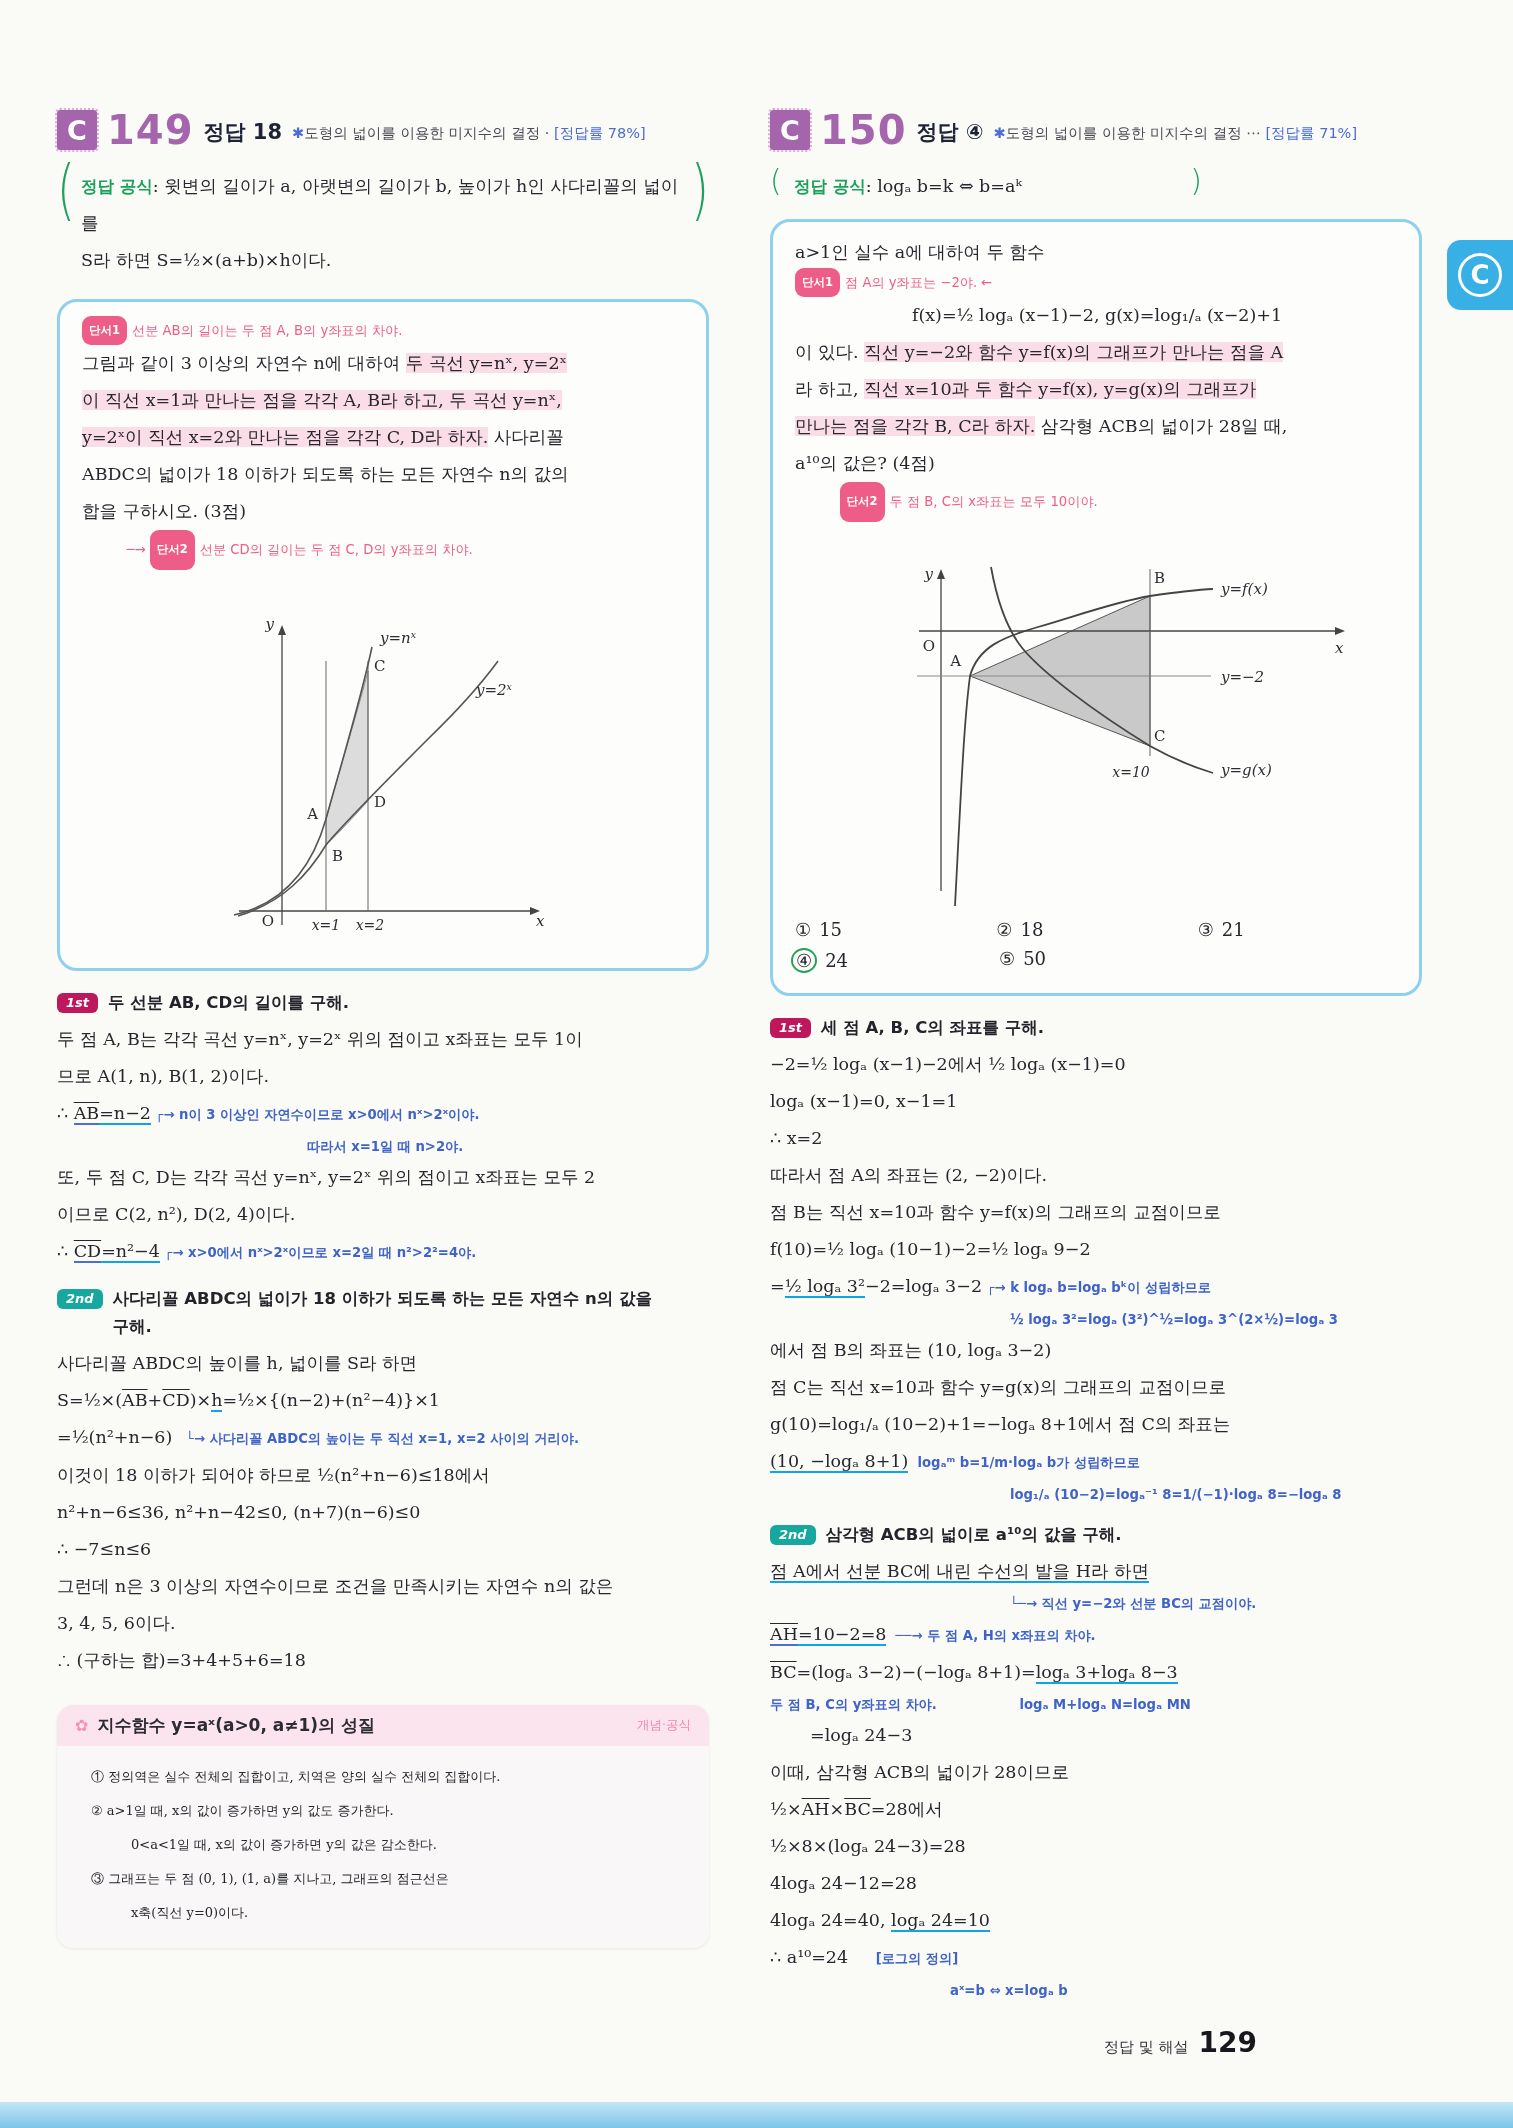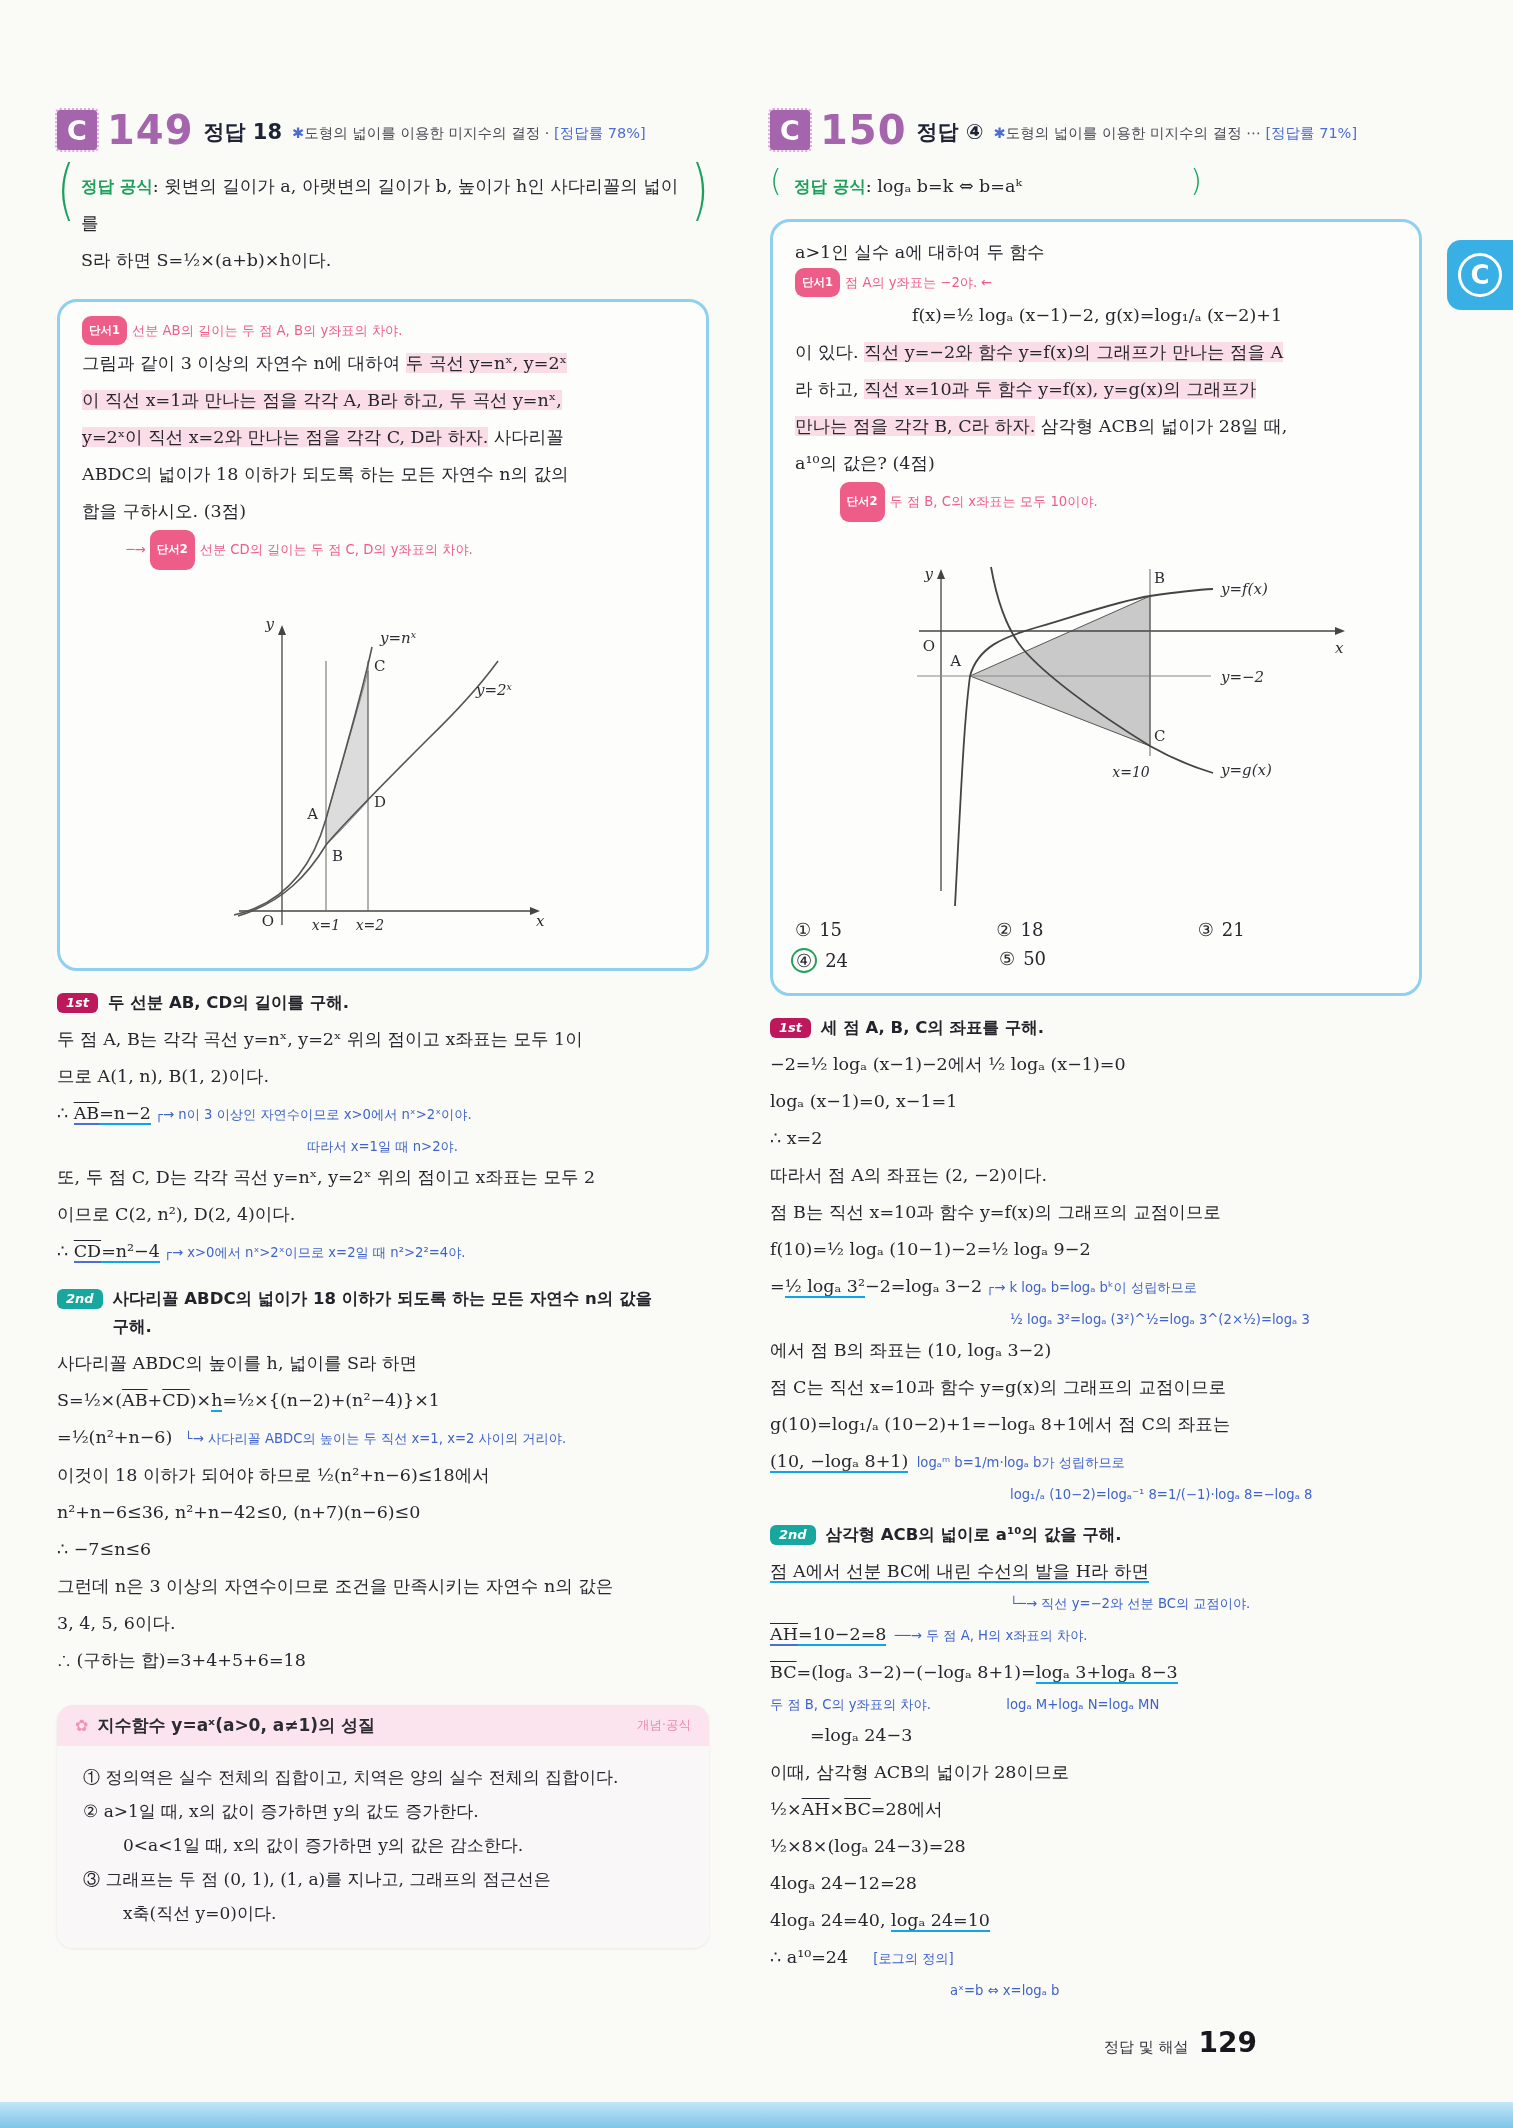--- a/index.html
+++ b/index.html
@@ -29,21 +29,21 @@
   .paren.l { left:0; } .paren.r { right:0; }
   .paren.small { font-size:30px; transform:none; top:1px; }
   .f-label { color:#1ca05c; font-weight:bold; font-family:"DejaVu Sans",sans-serif; font-size:16.5px; }
 
   
   .prob-box { border:3.5px solid #8fd0ee; border-radius:20px; padding:14px 20px 20px 22px; background:#fdfdfb; margin-bottom:18px; }
   .line { font-size:17.5px; line-height:37px; white-space:pre-wrap; }
   .line.center { text-align:center; }
   .clue-line { line-height:26px; font-size:13.2px; }
   .e-hl { background:#fadde6; }
-  .e-ann { color:#3f63c8; font-size:13.2px; font-family:"DejaVu Sans",sans-serif; }
+  .e-ann { color:#3f63c8; font-size:13.2px; font-family:"DejaVu Sans",sans-serif;font-weight:bold; }
   .e-pink { color:#ee5d87; font-size:13.2px; font-family:"DejaVu Sans",sans-serif; }
   .e-u { border-bottom:2px solid #0ea5e9; }
   .e-bar { text-decoration:overline; }
   .e-ubar { text-decoration:overline; border-bottom:2px solid #4f6fd0; }
   .danseo { display:inline-block; background:#ee5d87; color:#fff; font-family:"DejaVu Sans",sans-serif;
             font-size:11.5px; font-weight:bold; border-radius:9px; padding:1px 7px 2px; margin-right:5px; vertical-align:1px; }
 
   
   .sol-head { display:flex; gap:10px; align-items:flex-start; margin:14px 0 4px; }
   .step-badge { display:inline-block; color:#fff; font-family:"DejaVu Sans",sans-serif; font-style:italic;
@@ -53,21 +53,21 @@
   .ind-40{ padding-left:40px; } .ind-180{ padding-left:180px; } .ind-240{ padding-left:240px; } .ind-250{ padding-left:250px; }
   .ann-line { line-height:24px; }
 
   
   .concept { border-radius:16px; margin-top:26px; box-shadow:0 1px 3px rgba(0,0,0,.08); overflow:hidden; }
   .concept-head { background:#fce4ef; padding:9px 18px; display:flex; align-items:center; gap:9px; }
   .concept-flower { color:#f491bb; font-size:16px; }
   .concept-title { font-family:"DejaVu Sans",sans-serif; font-weight:bold; font-size:17px; color:#2b2b33; flex:1; }
   .concept-tag { color:#ee86ae; font-size:12.5px; font-family:"DejaVu Sans",sans-serif; }
   .concept-body { background:#f9f7f7; padding:14px 20px 18px 26px; }
-  .concept-body .line { line-height:34px; font-size:17px; }
+  .concept-body .line { line-height:34px; font-size:13px;margin-left:8px; }
 
   
   .graph149 { display:block; margin:6px auto 0; }
   .graph150 { display:block; margin:2px 0 0 108px; }
   .gtext { font-size:15px; font-family:"DejaVu Serif",serif; fill:#2b2b33; }
   .gsmall { font-size:14px; }
 
   
   .opt-row { display:flex; margin-top:8px; }
   .opt { width:204px; font-size:18px; }

